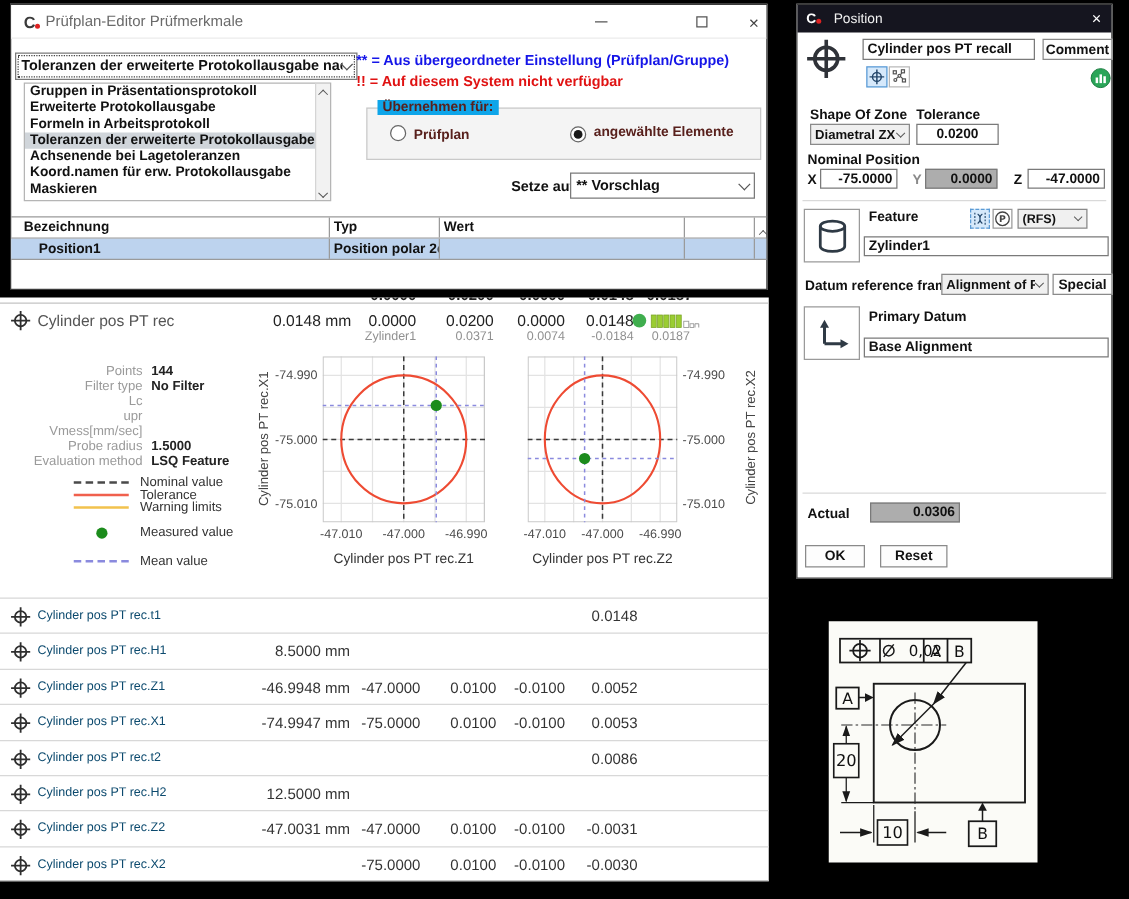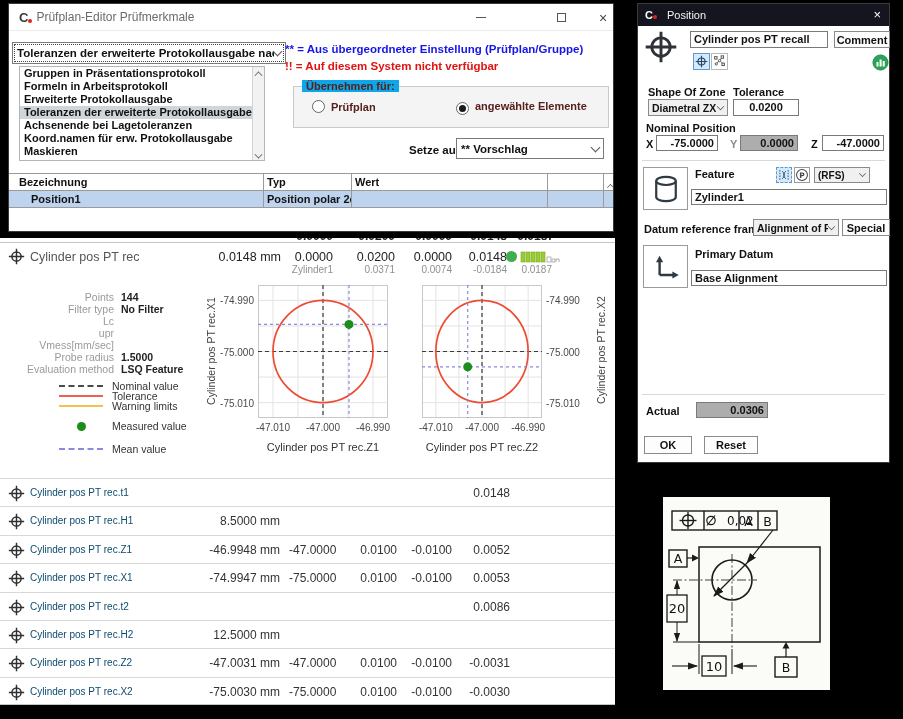--- a/index.html
+++ b/index.html
@@ -111,22 +111,22 @@
       </span>
   </div>
 
   <div class="combo dotted a" style="left:3px;top:38px;width:274px;height:22px;font-size:11.5px">
     <span class="txt">Toleranzen der erweiterte Protokollausgabe nach</span>
     <span class="chev"></span>
   </div>
 
   <div class="listbox a" style="left:10px;top:62px;width:246px;height:95px;position:absolute">
       <div class="li">Gruppen in Präsentationsprotokoll</div>
+      <div class="li">Erweiterte Protokollausgabe</div>
       <div class="li">Formeln in Arbeitsprotokoll</div>
-      <div class="li">Erweiterte Protokollausgabe</div>
       <div class="li sel">Toleranzen der erweiterte Protokollausgabe na</div>
       <div class="li">Achsenende bei Lagetoleranzen</div>
       <div class="li">Koord.namen für erw. Protokollausgabe</div>
       <div class="li">Maskieren</div>
     </div>
   <div class="lsb a" style="left:243px;top:63px;height:93px">
     <span class="chev up" style="transform:rotate(-135deg) scale(.8)"></span>
     <span class="chev" style="transform:rotate(45deg) scale(.8)"></span>
   </div>
 
@@ -519,21 +519,20 @@
         <span class="rval rupper">0.0100</span>
         <span class="rval rlower">-0.0100</span>
         <span class="rval rdev">-0.0031</span>
       </div>
       <div class="rrow" style="top: 438.8px;">
         <span class="ric"><svg viewBox="0 0 20 20" width="17" height="17">
             <circle cx="10" cy="10" r="5.4" fill="none" stroke="#2f2f2f" stroke-width="1.7"></circle>
             <path d="M10 1v18M1 10h18" stroke="#2f2f2f" stroke-width="1.7"></path>
           </svg></span>
         <span class="rname">Cylinder pos PT rec.X2</span>
-        <span class="rval ractual">-75.0030 mm</span>
         <span class="rval rnominal">-75.0000</span>
         <span class="rval rupper">0.0100</span>
         <span class="rval rlower">-0.0100</span>
         <span class="rval rdev">-0.0030</span>
       </div>
     </div>
   <div class="hline" style="top:466px"></div>
 </div>
 
 <div class="gdt" style="left:663px;top:497px;width:167px;height:193px">

